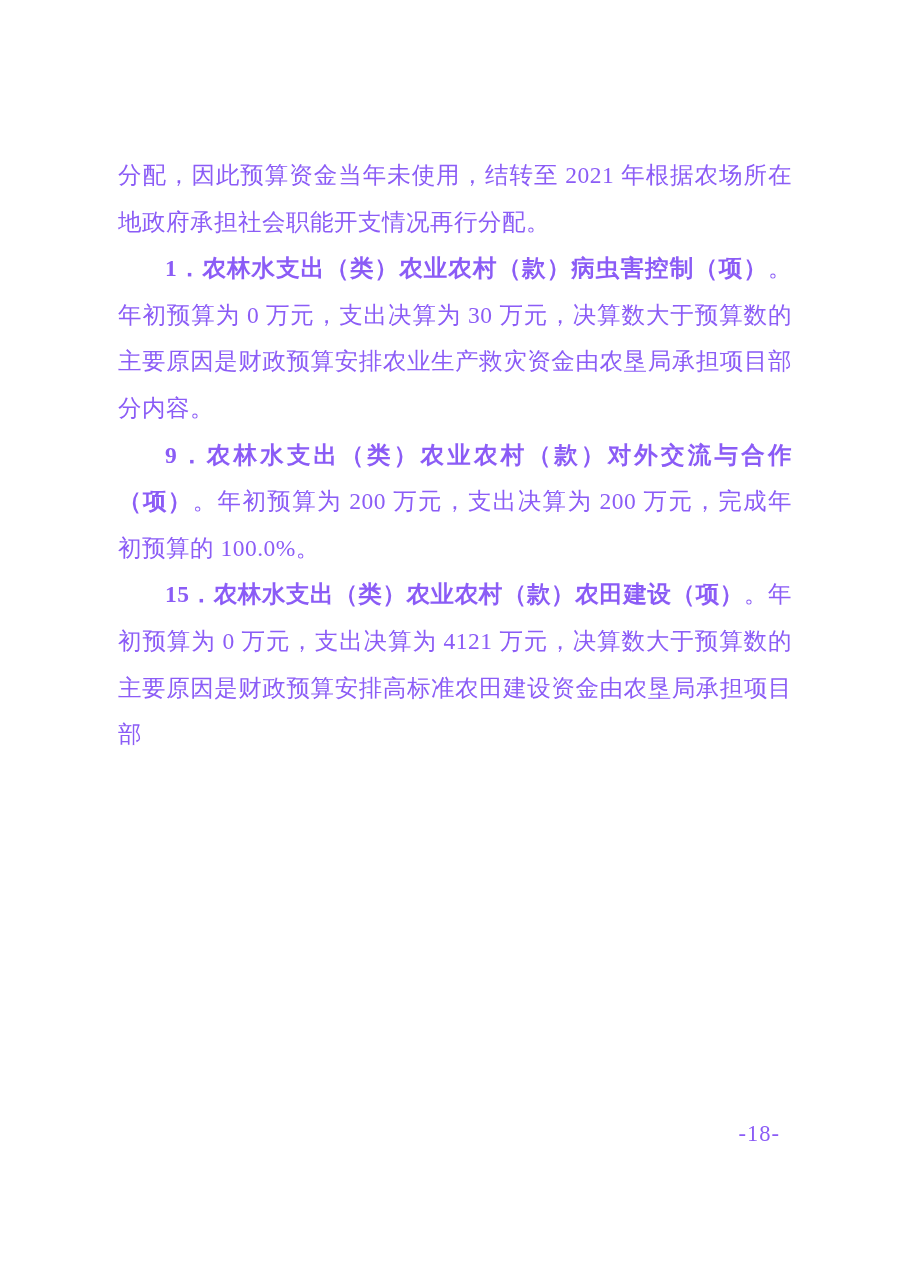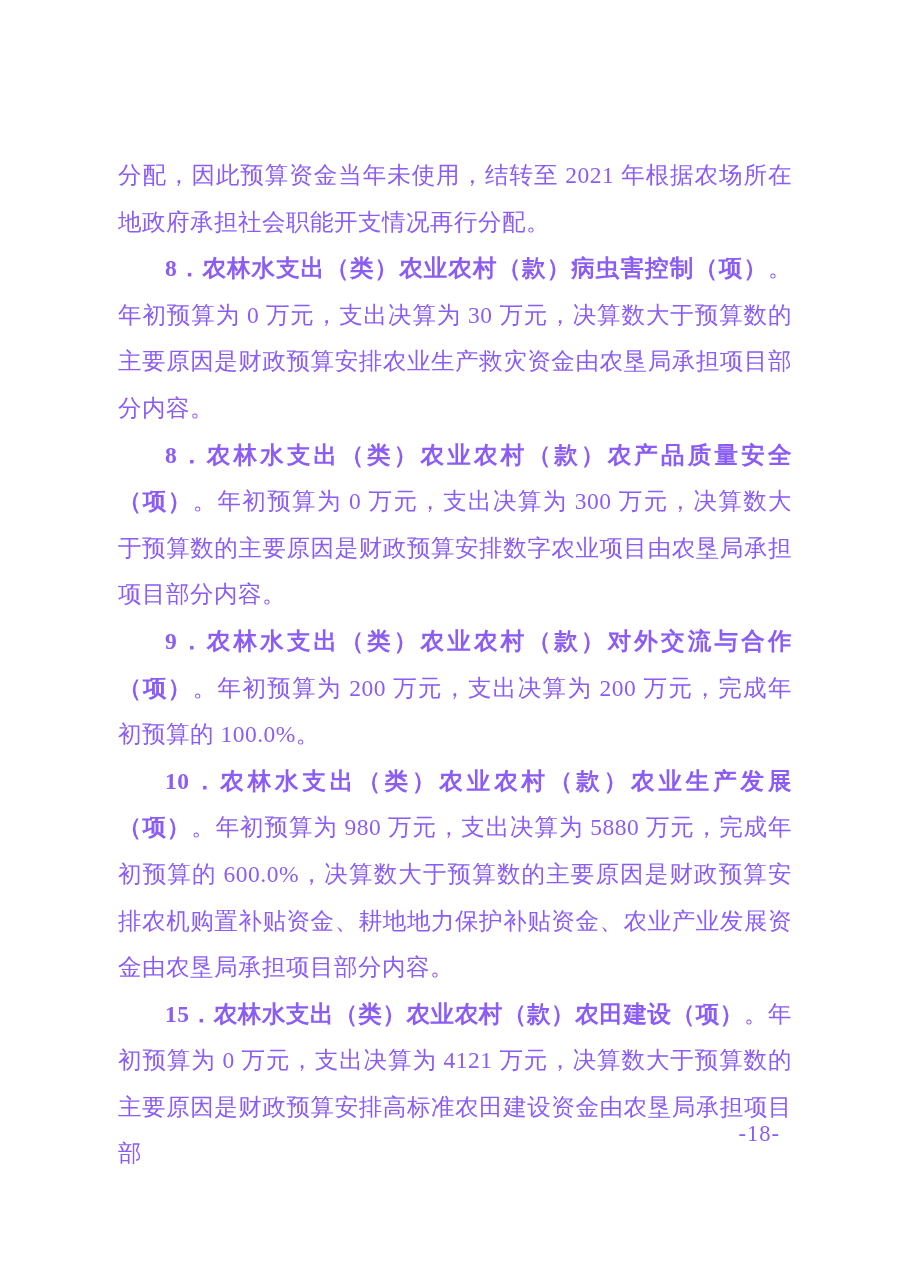--- a/index.html
+++ b/index.html
@@ -50,27 +50,25 @@
 </style>
 </head>
 <body>
 
 <div class="page">
 
   <div class="content">
 
     <p class="para continuation"><span>分配，因此预算资金当年未使用，结转至 2021 年根据农场所在地政府承担社会职能开支情况再行分配。</span></p>
 
-    <p class="para"><span class="heading-bold">8．农林水支出（类）农业农村（款）病虫害控制（项）</span><span>。年初预算为 0 万元，支出决算为 30 万元，决算数大于预算数的主要原因是财政预算安排农业生产救灾资金由农垦局承担项目部分内容。</span></p>
+    <p class="para"><span class="heading-bold">1．农林水支出（类）农业农村（款）病虫害控制（项）</span><span>。年初预算为 0 万元，支出决算为 30 万元，决算数大于预算数的主要原因是财政预算安排农业生产救灾资金由农垦局承担项目部分内容。</span></p>
 
-    <p class="para"><span class="heading-bold">8．农林水支出（类）农业农村（款）农产品质量安全（项）</span><span>。年初预算为 0 万元，支出决算为 300 万元，决算数大于预算数的主要原因是财政预算安排数字农业项目由农垦局承担项目部分内容。</span></p>
 
     <p class="para"><span class="heading-bold">9．农林水支出（类）农业农村（款）对外交流与合作（项）</span><span>。年初预算为 200 万元，支出决算为 200 万元，完成年初预算的 100.0%。</span></p>
 
-    <p class="para"><span class="heading-bold">10．农林水支出（类）农业农村（款）农业生产发展（项）</span><span>。年初预算为 980 万元，支出决算为 5880 万元，完成年初预算的 600.0%，决算数大于预算数的主要原因是财政预算安排农机购置补贴资金、耕地地力保护补贴资金、农业产业发展资金由农垦局承担项目部分内容。</span></p>
 
     <p class="para"><span class="heading-bold">15．农林水支出（类）农业农村（款）农田建设（项）</span><span>。年初预算为 0 万元，支出决算为 4121 万元，决算数大于预算数的主要原因是财政预算安排高标准农田建设资金由农垦局承担项目部</span></p>
 
   </div>
 
   <div class="page-number">-18-</div>
 
 </div>
 
 </body></html>

